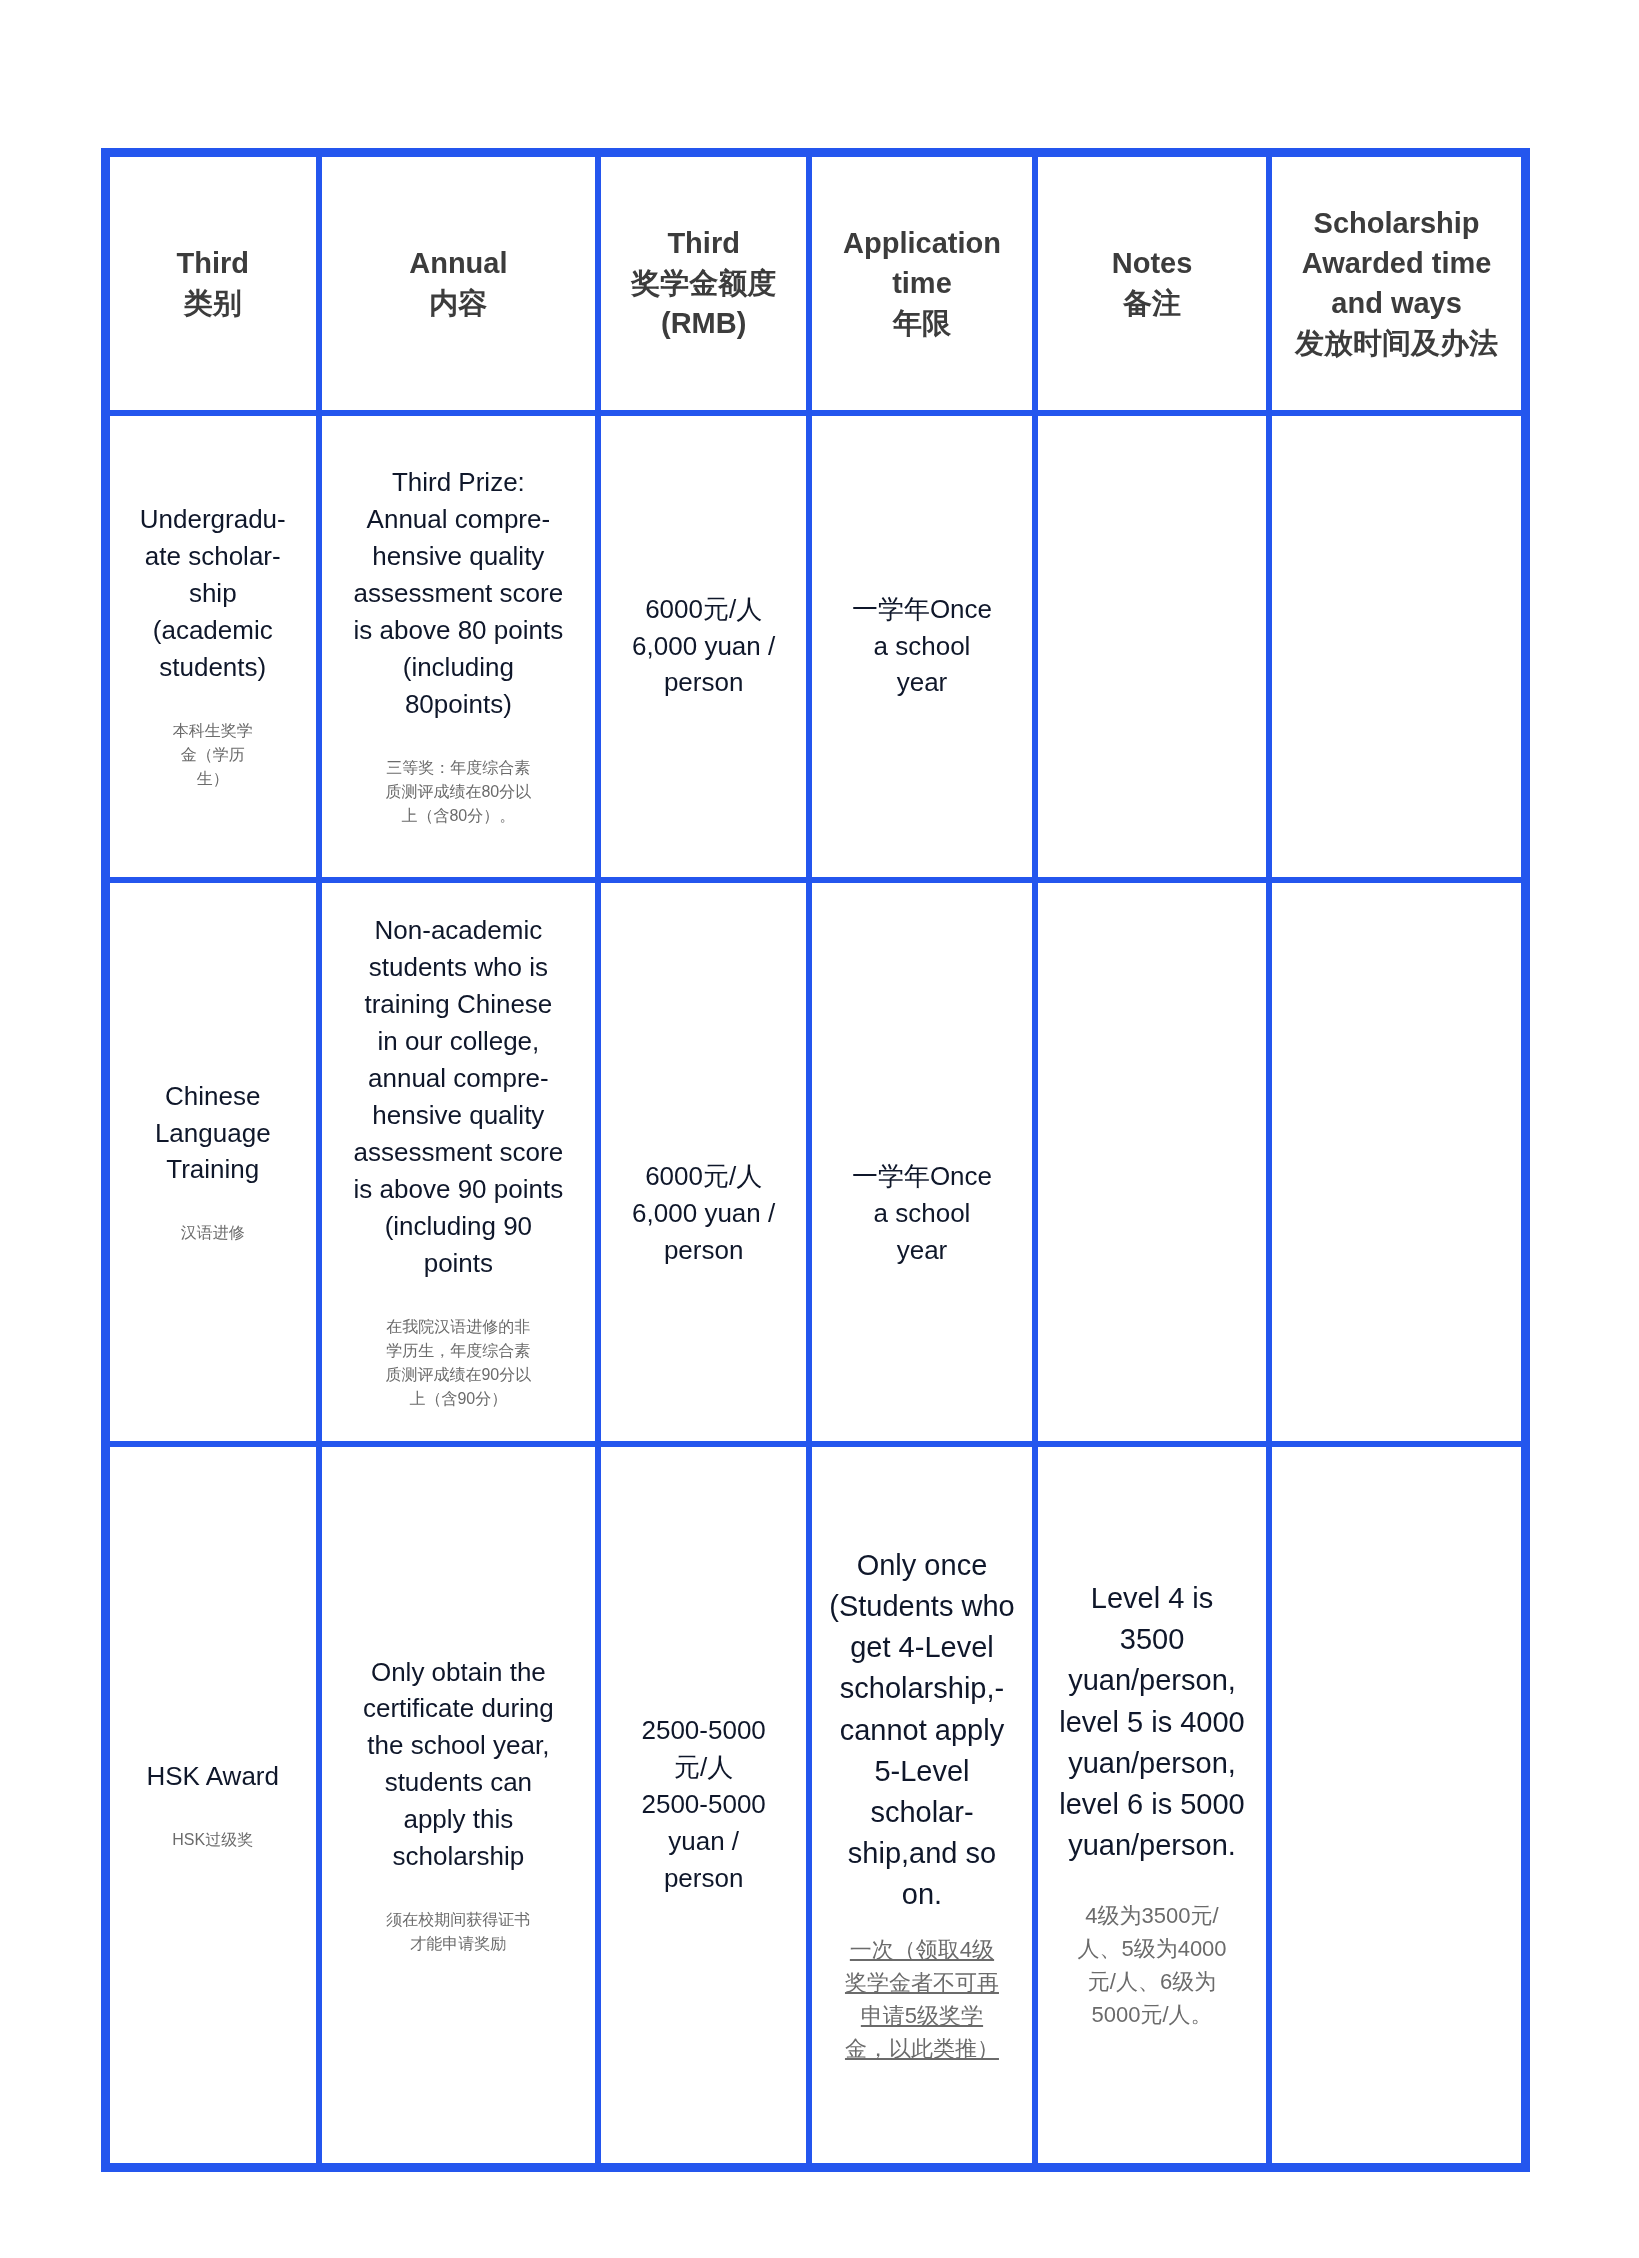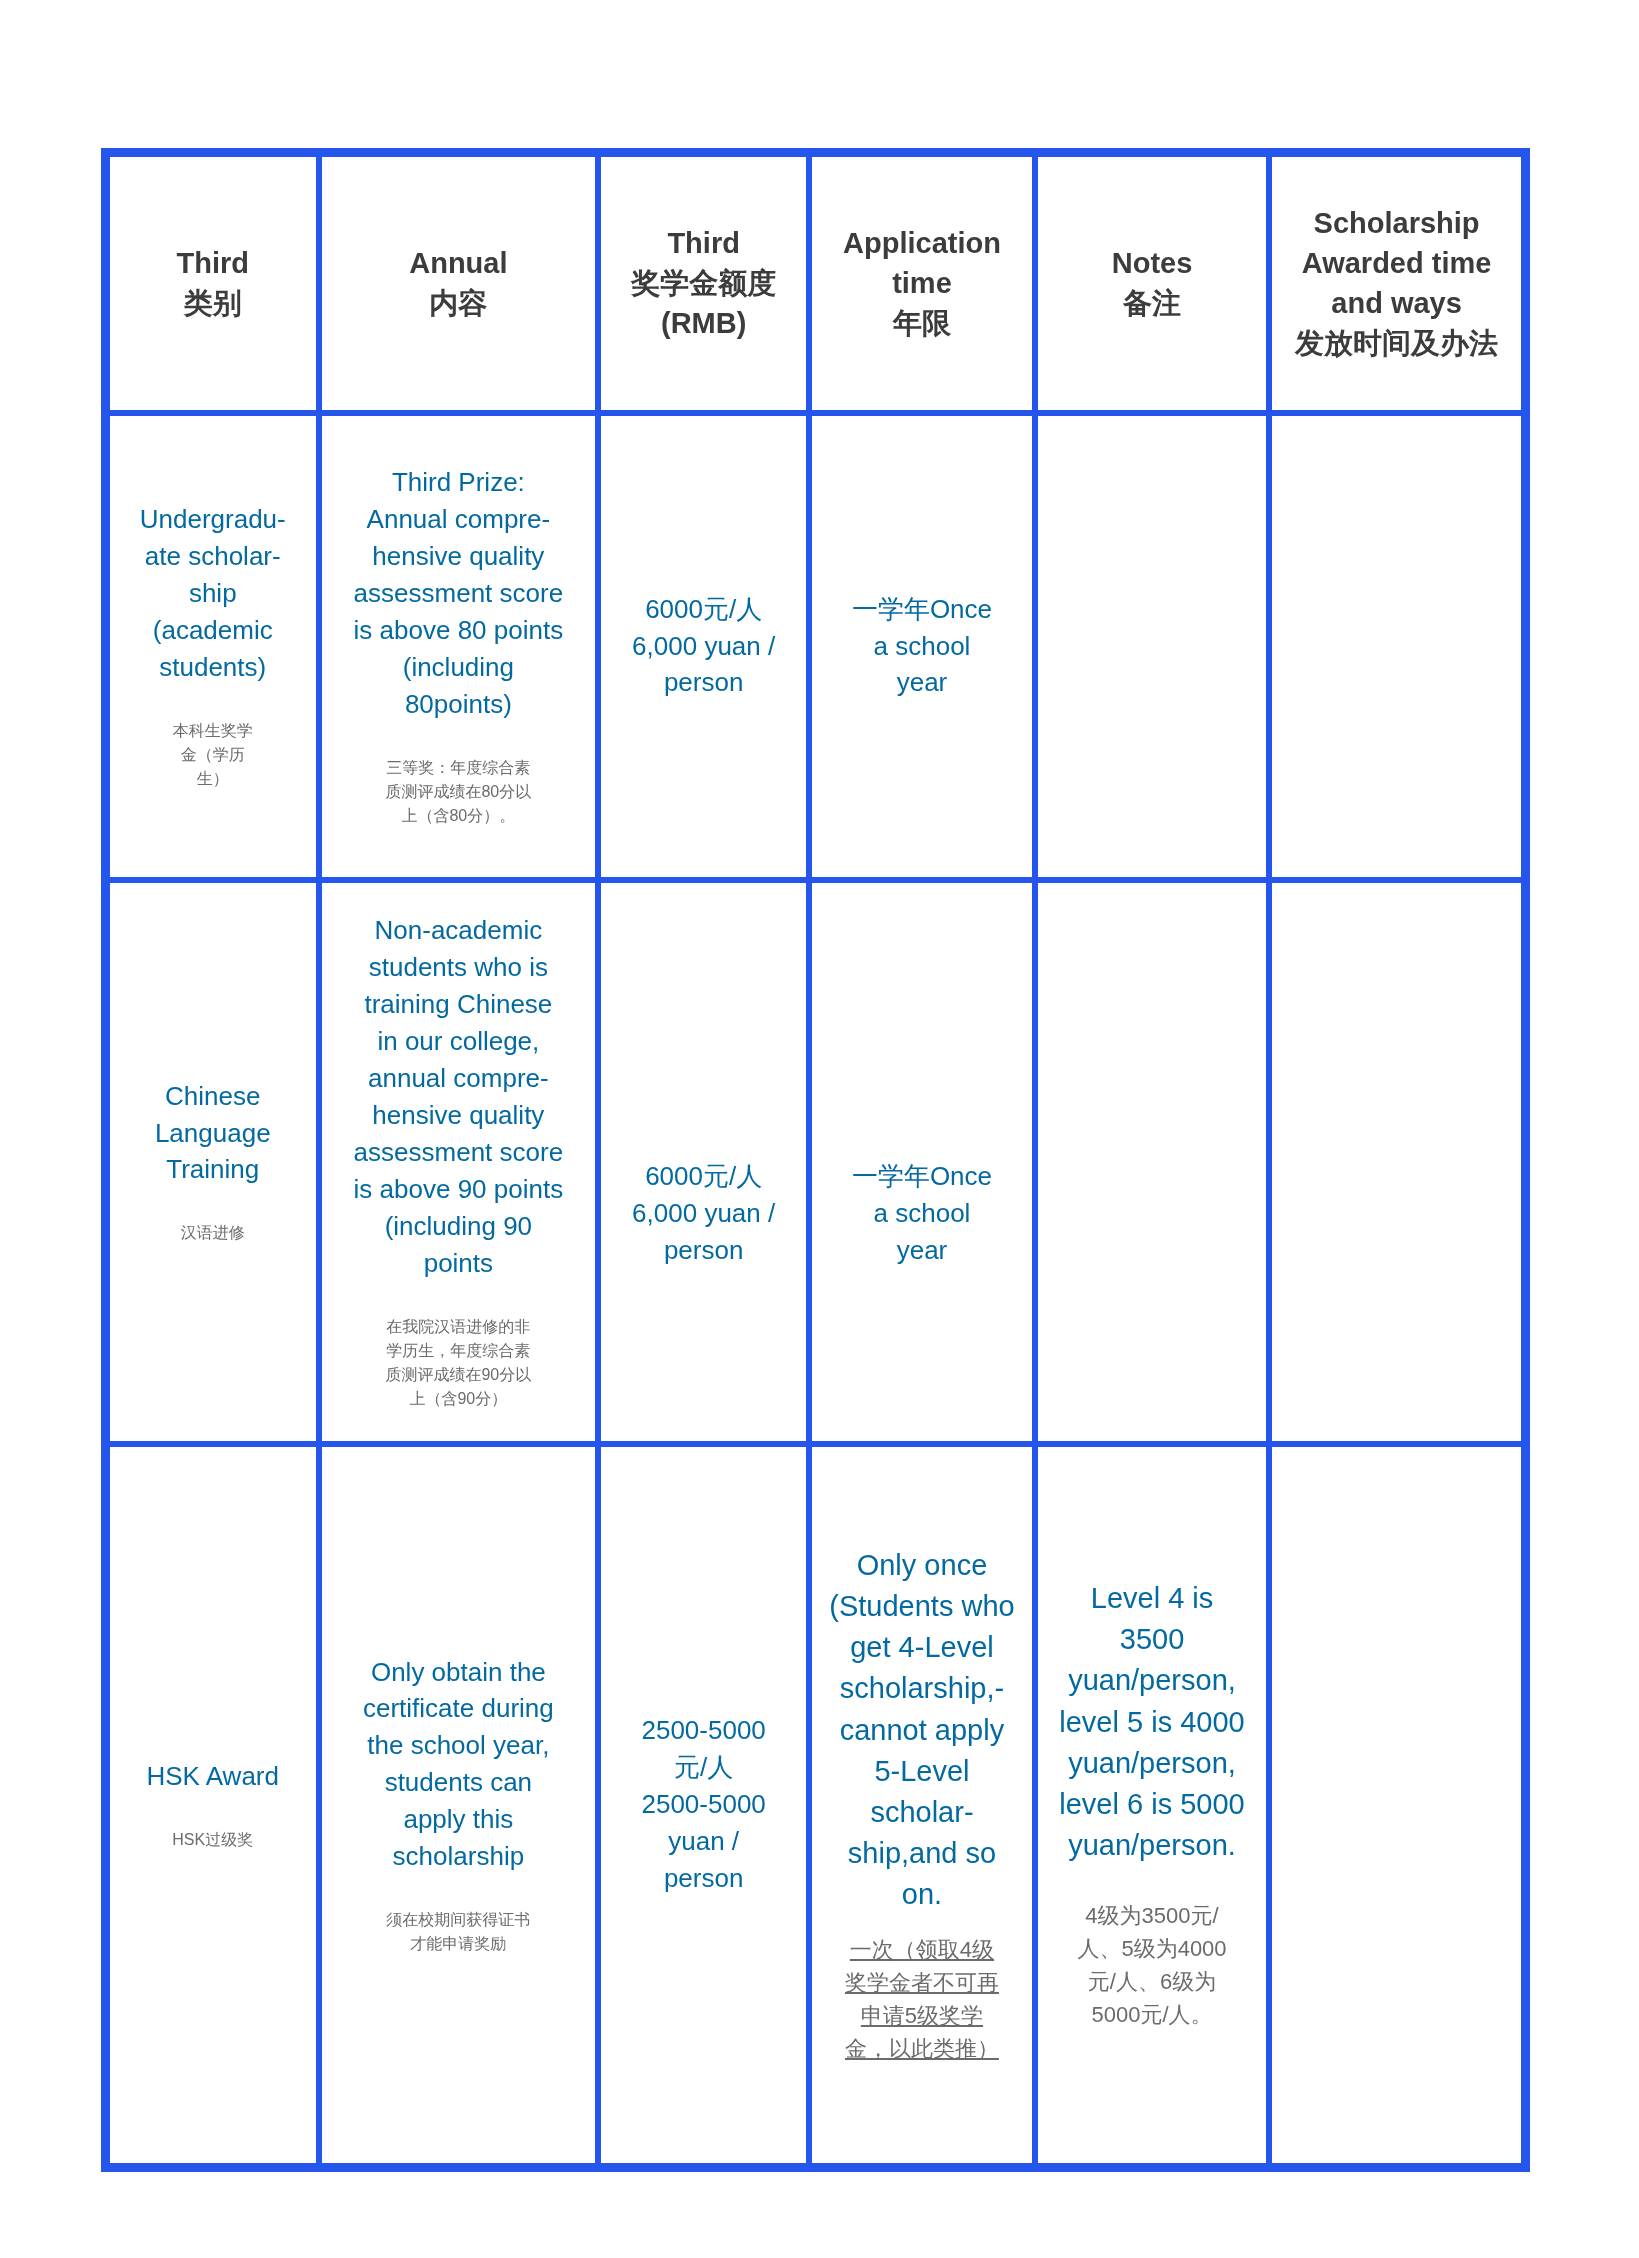--- a/index.html
+++ b/index.html
@@ -31,21 +31,21 @@
   .sch-table th {
     font-weight: bold;
     font-size: 29px;
     line-height: 1.38;
     color: #3c3c3c;
     white-space: pre-line;
   }
   .en {
     font-size: 26px;
     line-height: 1.42;
-    color: #0369a1;
+    color: #0f172a;
     white-space: pre-line;
   }
   .zh {
     font-size: 16px;
     line-height: 1.5;
     color: #6b6b6b;
     white-space: pre-line;
     margin-top: 33px;
   }
   .zh:empty { margin-top: 0; }

